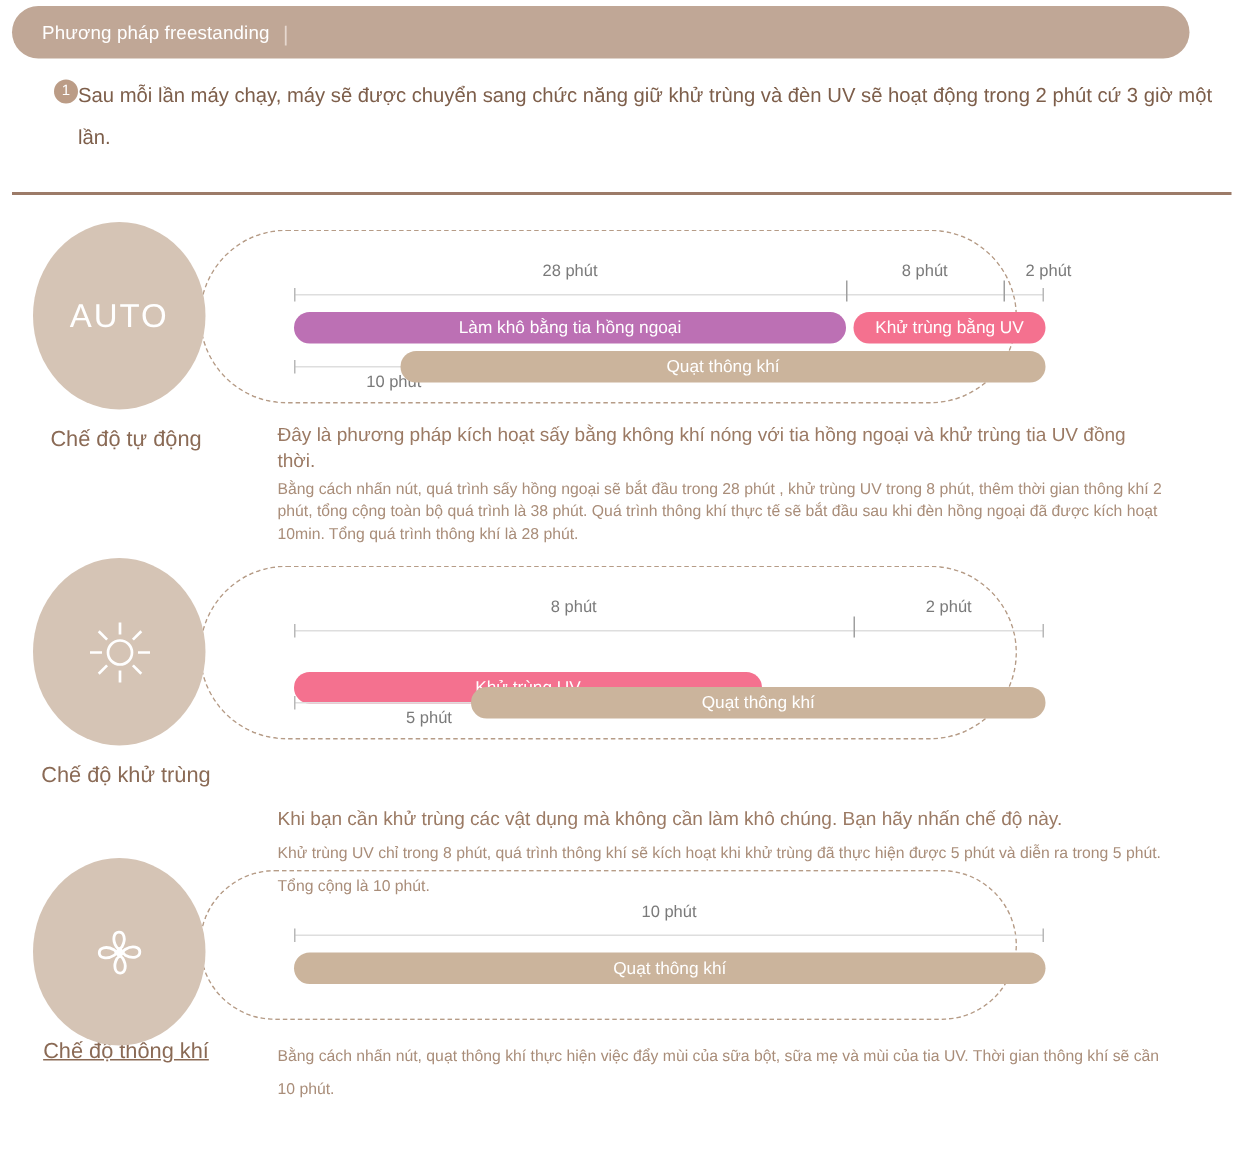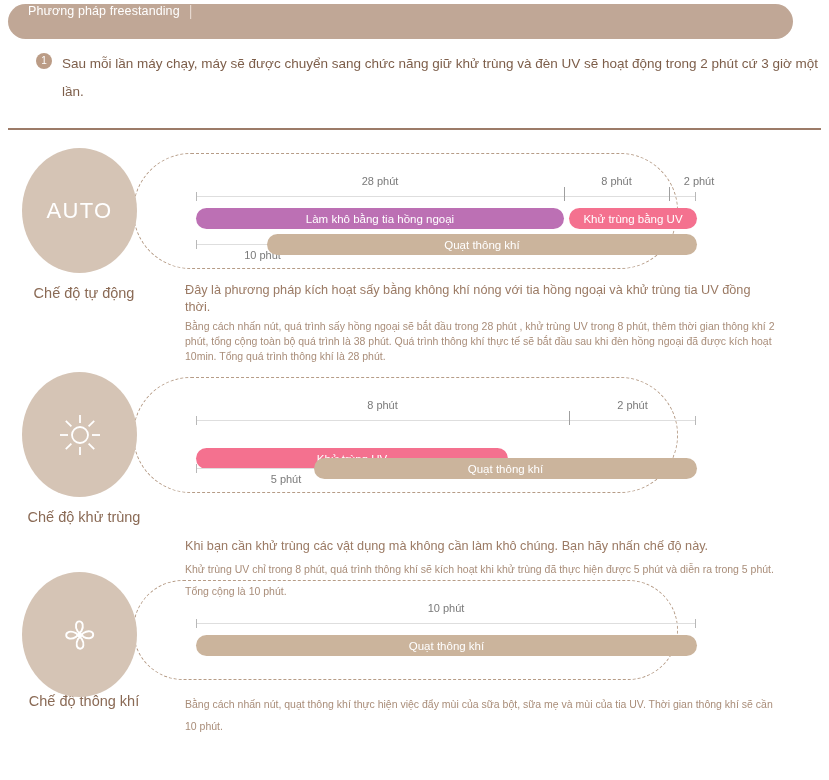--- a/index.html
+++ b/index.html
@@ -19,20 +19,21 @@
   
   .banner {
     position: absolute;
     left: 8px;
     top: 4px;
     width: 785px;
     height: 35px;
     background: #c0a796;
     border-radius: 18px;
     display: flex;
+    align-items: center;
     box-sizing: border-box;
     padding: 0 0 0 20px;
   }
   .banner-method {
     color: #ffffff;
     font-size: 12.5px;
     letter-spacing: .1px;
     white-space: nowrap;
   }
   .banner-sep {
@@ -62,21 +63,20 @@
     height: 16px;
     border-radius: 50%;
     background: #bb9c86;
     color: #ffffff;
     font-size: 10px;
     line-height: 16px;
     text-align: center;
     margin-top: 3px;
   }
   .note-text {
-    margin-left: 10px;
     font-size: 13.5px;
     line-height: 28px;
     color: #7d5e4a;
     max-width: 760px;
   }
 
   
   .divider {
     position: absolute;
     left: 8px;
@@ -325,17 +325,17 @@
       <g fill="none" stroke="#ffffff" stroke-width="1.9" stroke-linejoin="round">
         <path d="M20.6,19.2 C17.5,14.2 19.0,9.5 22.2,9.4 C25.6,9.3 27.2,13.9 24.4,19.1 C23.0,21.0 21.7,20.9 20.6,19.2 Z"></path>
         <path d="M26.4,21.0 C31.4,17.9 36.1,19.4 36.2,22.6 C36.3,26.0 31.7,27.6 26.5,24.8 C24.6,23.4 24.7,22.1 26.4,21.0 Z"></path>
         <path d="M24.8,26.9 C27.9,31.9 26.4,36.6 23.2,36.7 C19.8,36.8 18.2,32.2 21.0,27.0 C22.4,25.1 23.7,25.2 24.8,26.9 Z"></path>
         <path d="M19.0,24.9 C14.0,28.0 9.3,26.5 9.2,23.3 C9.1,19.9 13.7,18.3 18.9,21.1 C20.8,22.5 20.7,23.8 19.0,24.9 Z"></path>
       </g>
       <circle cx="22.7" cy="23.0" r="2.6" fill="#ffffff"></circle>
     </svg>
   </div>
 
-  <div class="mode-name" style="top:121px;">Chế độ thông khí</div>
+  <div class="mode-name" style="top:121px;text-decoration:underline;">Chế độ thông khí</div>
   <div class="mode-copy" style="top:118px;">
     <div class="copy-body copy-body-sp">Bằng cách nhấn nút, quạt thông khí thực hiện việc đẩy mùi của sữa bột, sữa mẹ và mùi của tia UV. Thời gian thông khí sẽ cần 10 phút.</div>
   </div>
 </div>
 
 </body></html>

